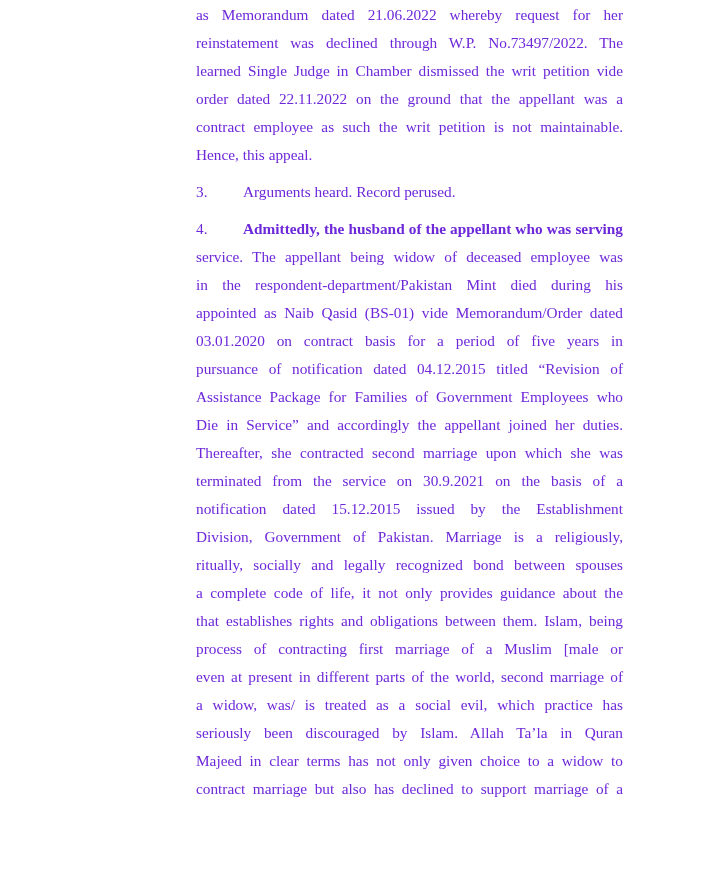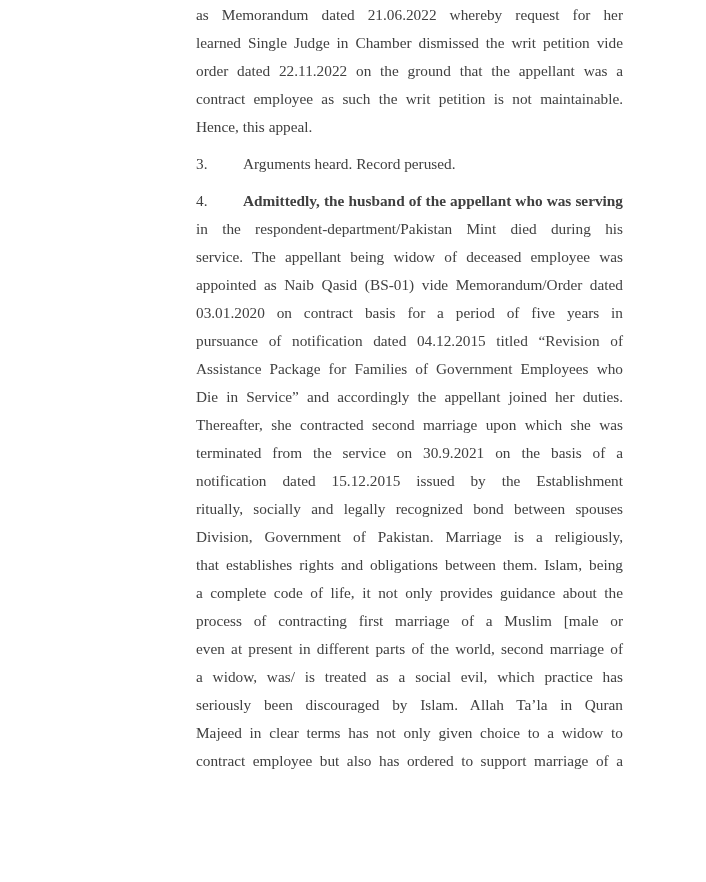--- a/index.html
+++ b/index.html
@@ -13,21 +13,21 @@
     overflow: hidden;
     position: relative;
   }
   .page {
     position: absolute;
     left: 196px;
     top: 0;
     width: 427px;
     font-family: "Liberation Serif", "DejaVu Serif", serif;
     font-size: 15.3px;
-    color: #404040;
+    color: #6d28d9;
   }
   .line {
     height: 28px;
     line-height: 28px;
     white-space: nowrap;
     text-align: justify;
     text-align-last: justify;
     display: block;
   }
   .line.last {
@@ -53,54 +53,55 @@
     font-weight: bold;
   }
 </style>
 </head>
 <body>
 
 <div class="page">
 
   <div class="block-first">
     <span class="line">as Memorandum dated 21.06.2022 whereby request for her</span>
+    <span class="line">reinstatement was declined through W.P. No.73497/2022. The</span>
     <span class="line">learned Single Judge in Chamber dismissed the writ petition vide</span>
     <span class="line">order dated 22.11.2022 on the ground that the appellant was a</span>
     <span class="line">contract employee as such the writ petition is not maintainable.</span>
     <span class="line last">Hence, this appeal.</span>
   </div>
 
   <div class="para-gap"></div>
 
   <div>
     <span class="line numline"><span class="num">3.</span><span>Arguments heard. Record perused.</span></span>
   </div>
 
   <div class="para-gap"></div>
 
   <div>
     <span class="line numline full">
         <span class="num">4.</span>
         <span class="rest">Admittedly, the husband of the appellant who was serving</span>
       </span>
+    <span class="line">service. The appellant being widow of deceased employee was</span>
     <span class="line">in the respondent-department/Pakistan Mint died during his</span>
-    <span class="line">service. The appellant being widow of deceased employee was</span>
     <span class="line">appointed as Naib Qasid (BS-01) vide Memorandum/Order dated</span>
     <span class="line">03.01.2020 on contract basis for a period of five years in</span>
     <span class="line">pursuance of notification dated 04.12.2015 titled “Revision of</span>
     <span class="line">Assistance Package for Families of Government Employees who</span>
     <span class="line">Die in Service” and accordingly the appellant joined her duties.</span>
     <span class="line">Thereafter, she contracted second marriage upon which she was</span>
     <span class="line">terminated from the service on 30.9.2021 on the basis of a</span>
     <span class="line">notification dated 15.12.2015 issued by the Establishment</span>
+    <span class="line">Division, Government of Pakistan. Marriage is a religiously,</span>
     <span class="line">ritually, socially and legally recognized bond between spouses</span>
-    <span class="line">Division, Government of Pakistan. Marriage is a religiously,</span>
+    <span class="line">a complete code of life, it not only provides guidance about the</span>
     <span class="line">that establishes rights and obligations between them. Islam, being</span>
-    <span class="line">a complete code of life, it not only provides guidance about the</span>
     <span class="line">process of contracting first marriage of a Muslim [male or</span>
     <span class="line">even at present in different parts of the world, second marriage of</span>
     <span class="line">a widow, was/ is treated as a social evil, which practice has</span>
     <span class="line">seriously been discouraged by Islam. Allah Ta’la in Quran</span>
     <span class="line">Majeed in clear terms has not only given choice to a widow to</span>
-    <span class="line">contract employee but also has ordered to support marriage of a</span>
+    <span class="line">contract marriage but also has declined to support marriage of a</span>
   </div>
 
 </div>
 
 </body></html>

